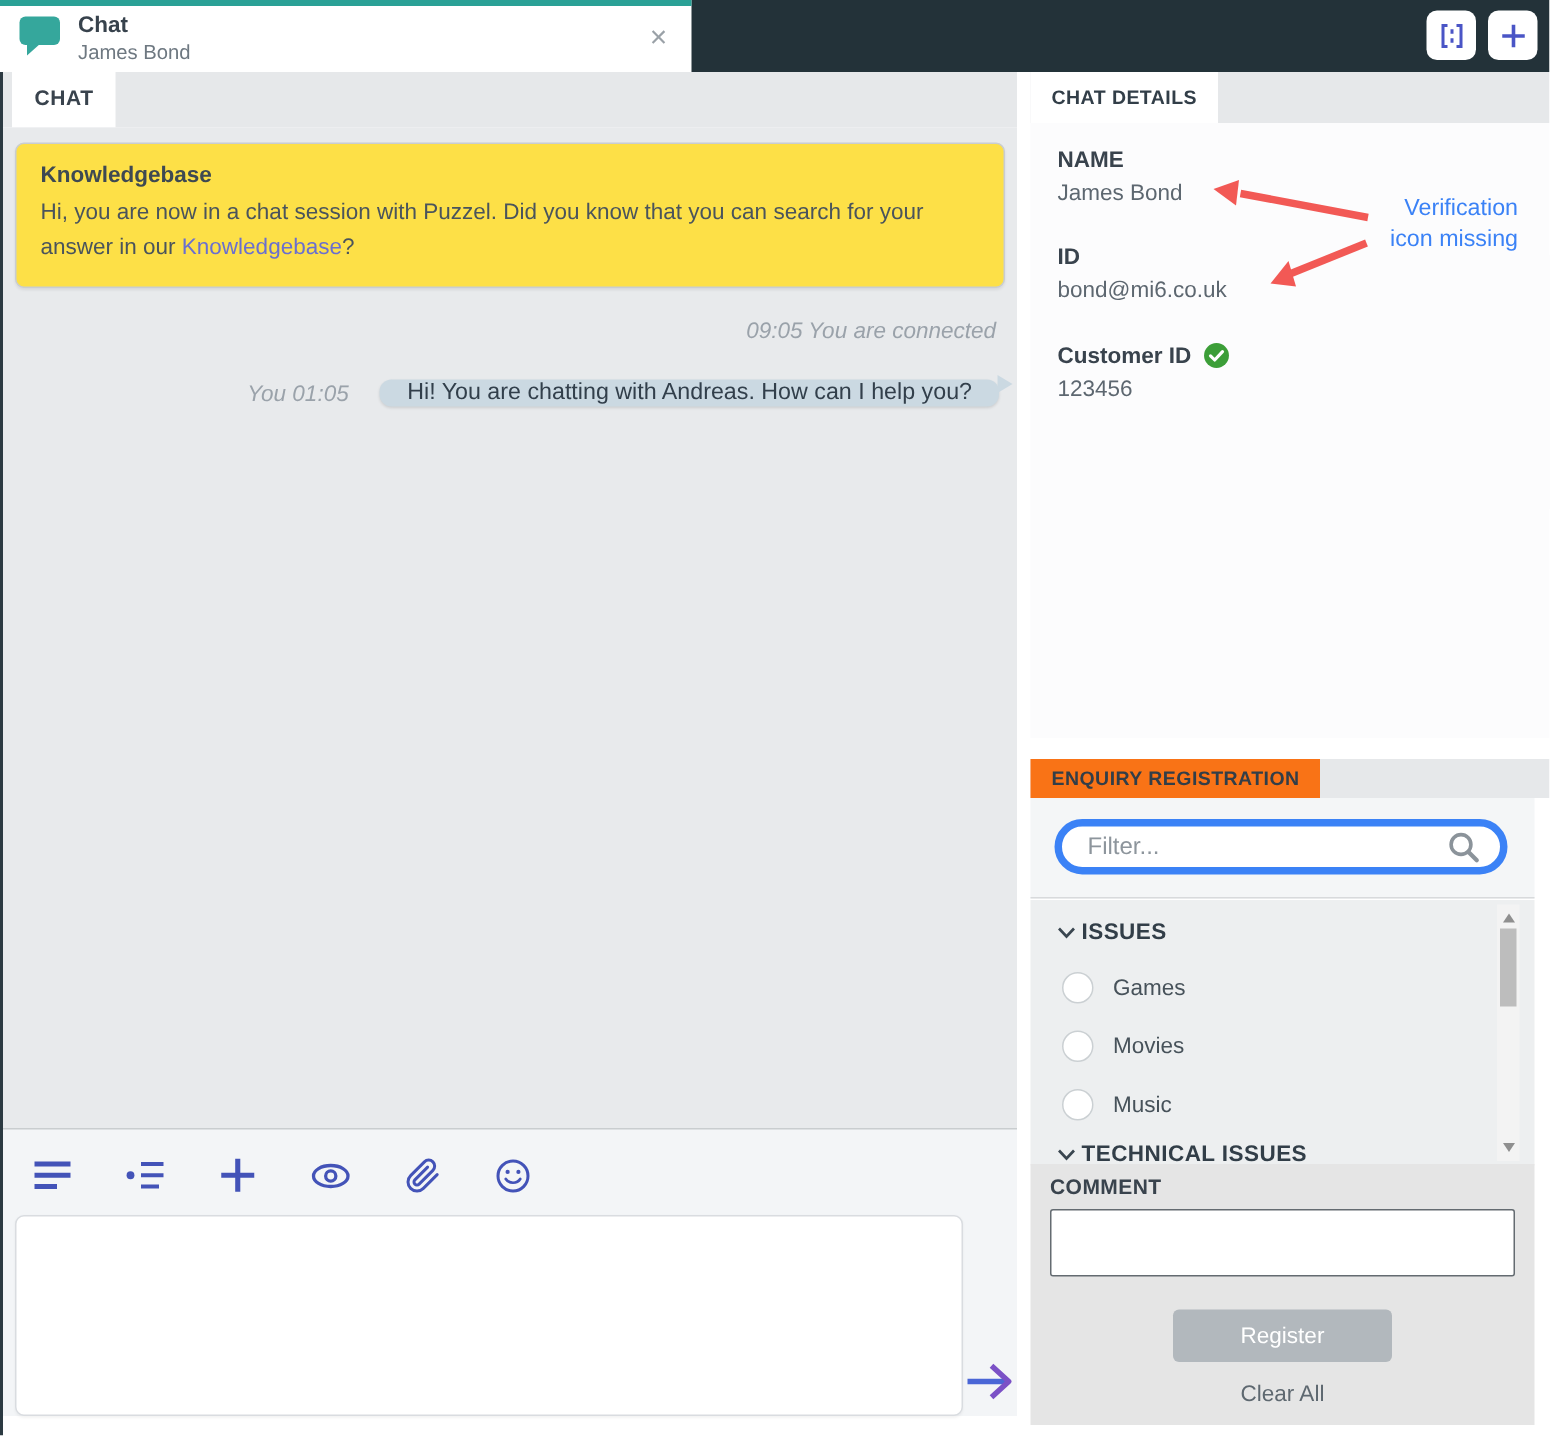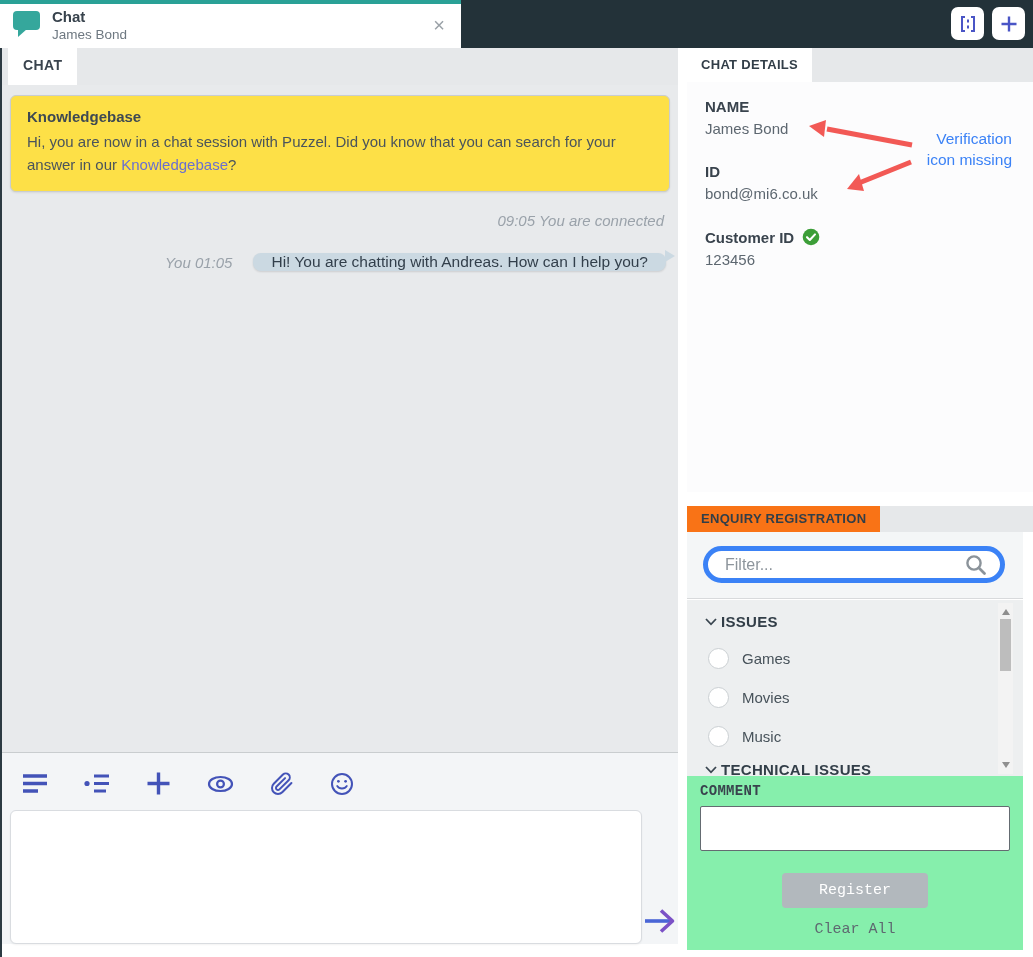--- a/index.html
+++ b/index.html
@@ -112,21 +112,21 @@
   .group-h.second { margin-top:14px; }
   .opt-row { display:flex; align-items:center; gap:13px; padding-left:21px; margin-top:18px; cursor:pointer; }
   .radio { width:21px; height:21px; border-radius:50%; background:#fff; border:1.5px solid #cbd0d3; flex:0 0 auto; }
   .opt-label { font-size:15px; color:#47525a; }
   .scrollbar { position:absolute; right:10px; top:3px; width:15px; height:171px; background:#f3f3f3; }
   .sb-up, .sb-down { position:absolute; left:3.5px; width:0; height:0;
     border-left:4px solid transparent; border-right:4px solid transparent; }
   .sb-up   { top:6px; border-bottom:6px solid #8f8f8f; }
   .sb-down { bottom:6px; border-top:6px solid #8f8f8f; }
   .sb-thumb { position:absolute; left:2px; top:16px; width:11px; height:52px; background:#bdbdbd; cursor:grab; }
-  .comment-sec { position:absolute; left:0; top:728px; width:336px; height:174px; background:#86efac; padding:7px 13px 16px 13px;font-family:Liberation Mono, monospace; }
+  .comment-sec { position:absolute; left:0; top:728px; width:336px; height:174px; background:#e5e5e5; padding:7px 13px 16px 13px; }
   .comment-label { font-size:14px; font-weight:bold; color:#39434d; letter-spacing:.3px; }
   .comment-input {
     margin-top:7px; width:310px; height:45px; background:#fff; border:1px solid #646b71;
     border-radius:2px; resize:none; outline:none; font-family:inherit; font-size:15px; color:#39434d; padding:5px 8px;
   }
   .register-btn {
     display:block; margin:17px auto 0 auto; width:146px; height:35px;
     background:#b2b8bd; color:#fff; border:none; border-radius:4px;
     font-family:inherit; font-size:15px; cursor:pointer;
   }

